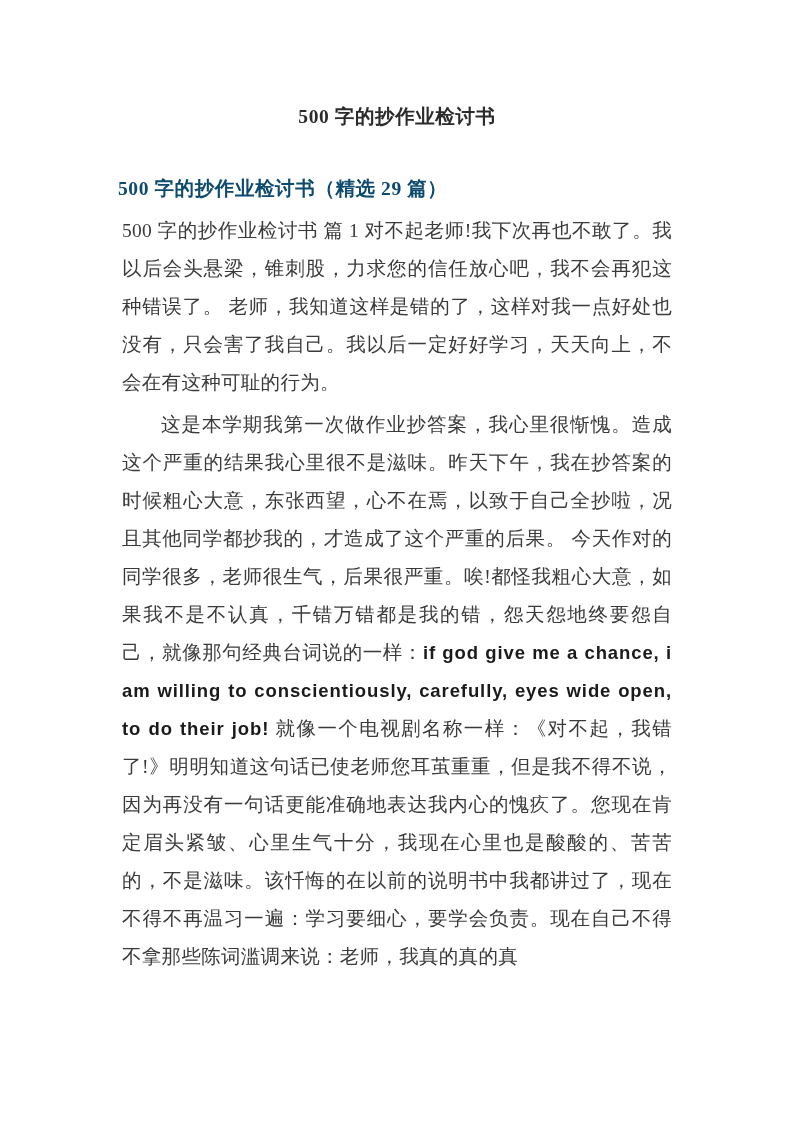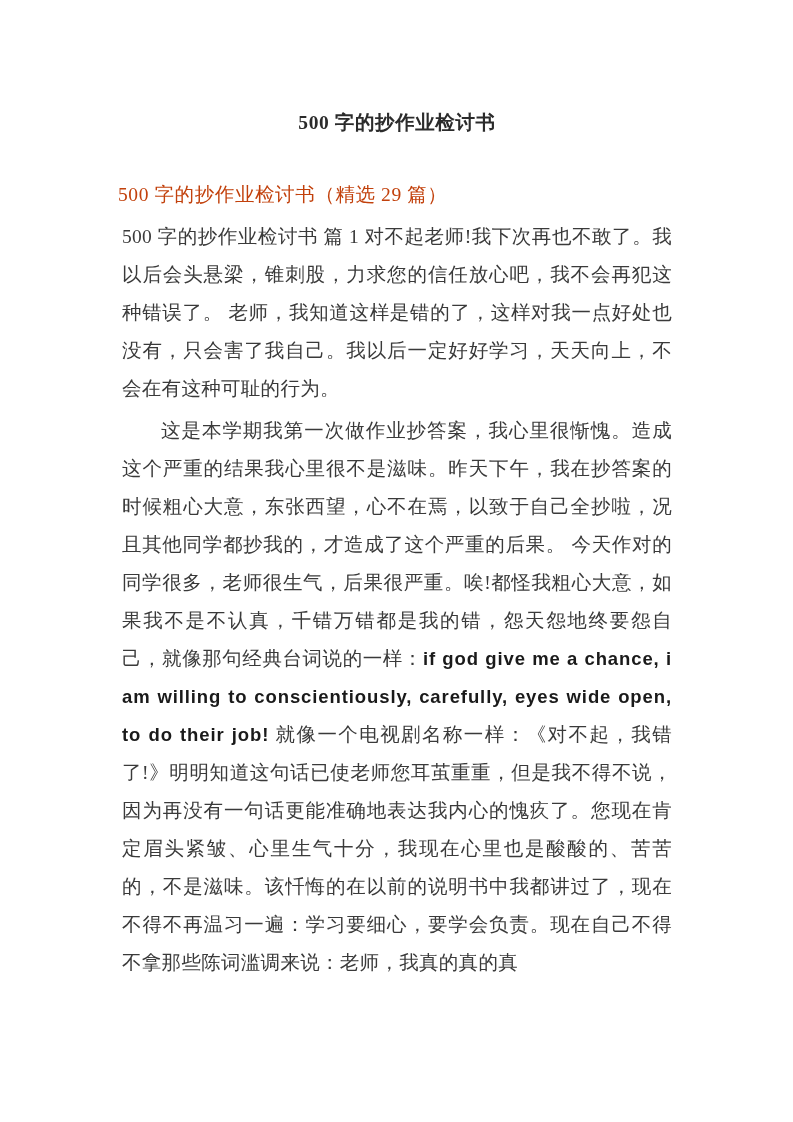--- a/index.html
+++ b/index.html
@@ -21,45 +21,46 @@
     height: 1122px;
     background: #ffffff;
     box-sizing: border-box;
     padding: 0;
   }
 
   
   .content {
     position: absolute;
     left: 118px;
-    top: 104px;
+    top: 98px;
     width: 558px;
   }
 
   
   .doc-title {
     text-align: center;
     font-size: 19.5px;
     line-height: 38px;
     color: #2b2b2b;
     letter-spacing: 0.6px;
     font-family: "Liberation Serif", "DejaVu Serif", serif;
     margin: 0 0 34px 0;
     white-space: pre;
   }
 
   
   .doc-subtitle {
     font-size: 19.5px;
     line-height: 38px;
-    color: #c2410c;
+    color: #0c4a6e;
     letter-spacing: 0.6px;
     margin: 0 0 2px 0;
     text-align: left;
     white-space: pre;
+    font-weight: bold;
   }
 
   
   .para {
     font-size: 19.5px;
     line-height: 38px;
     color: #3a3a3a;
     margin: 4px;
     text-align: justify;
     text-justify: inter-ideograph;

